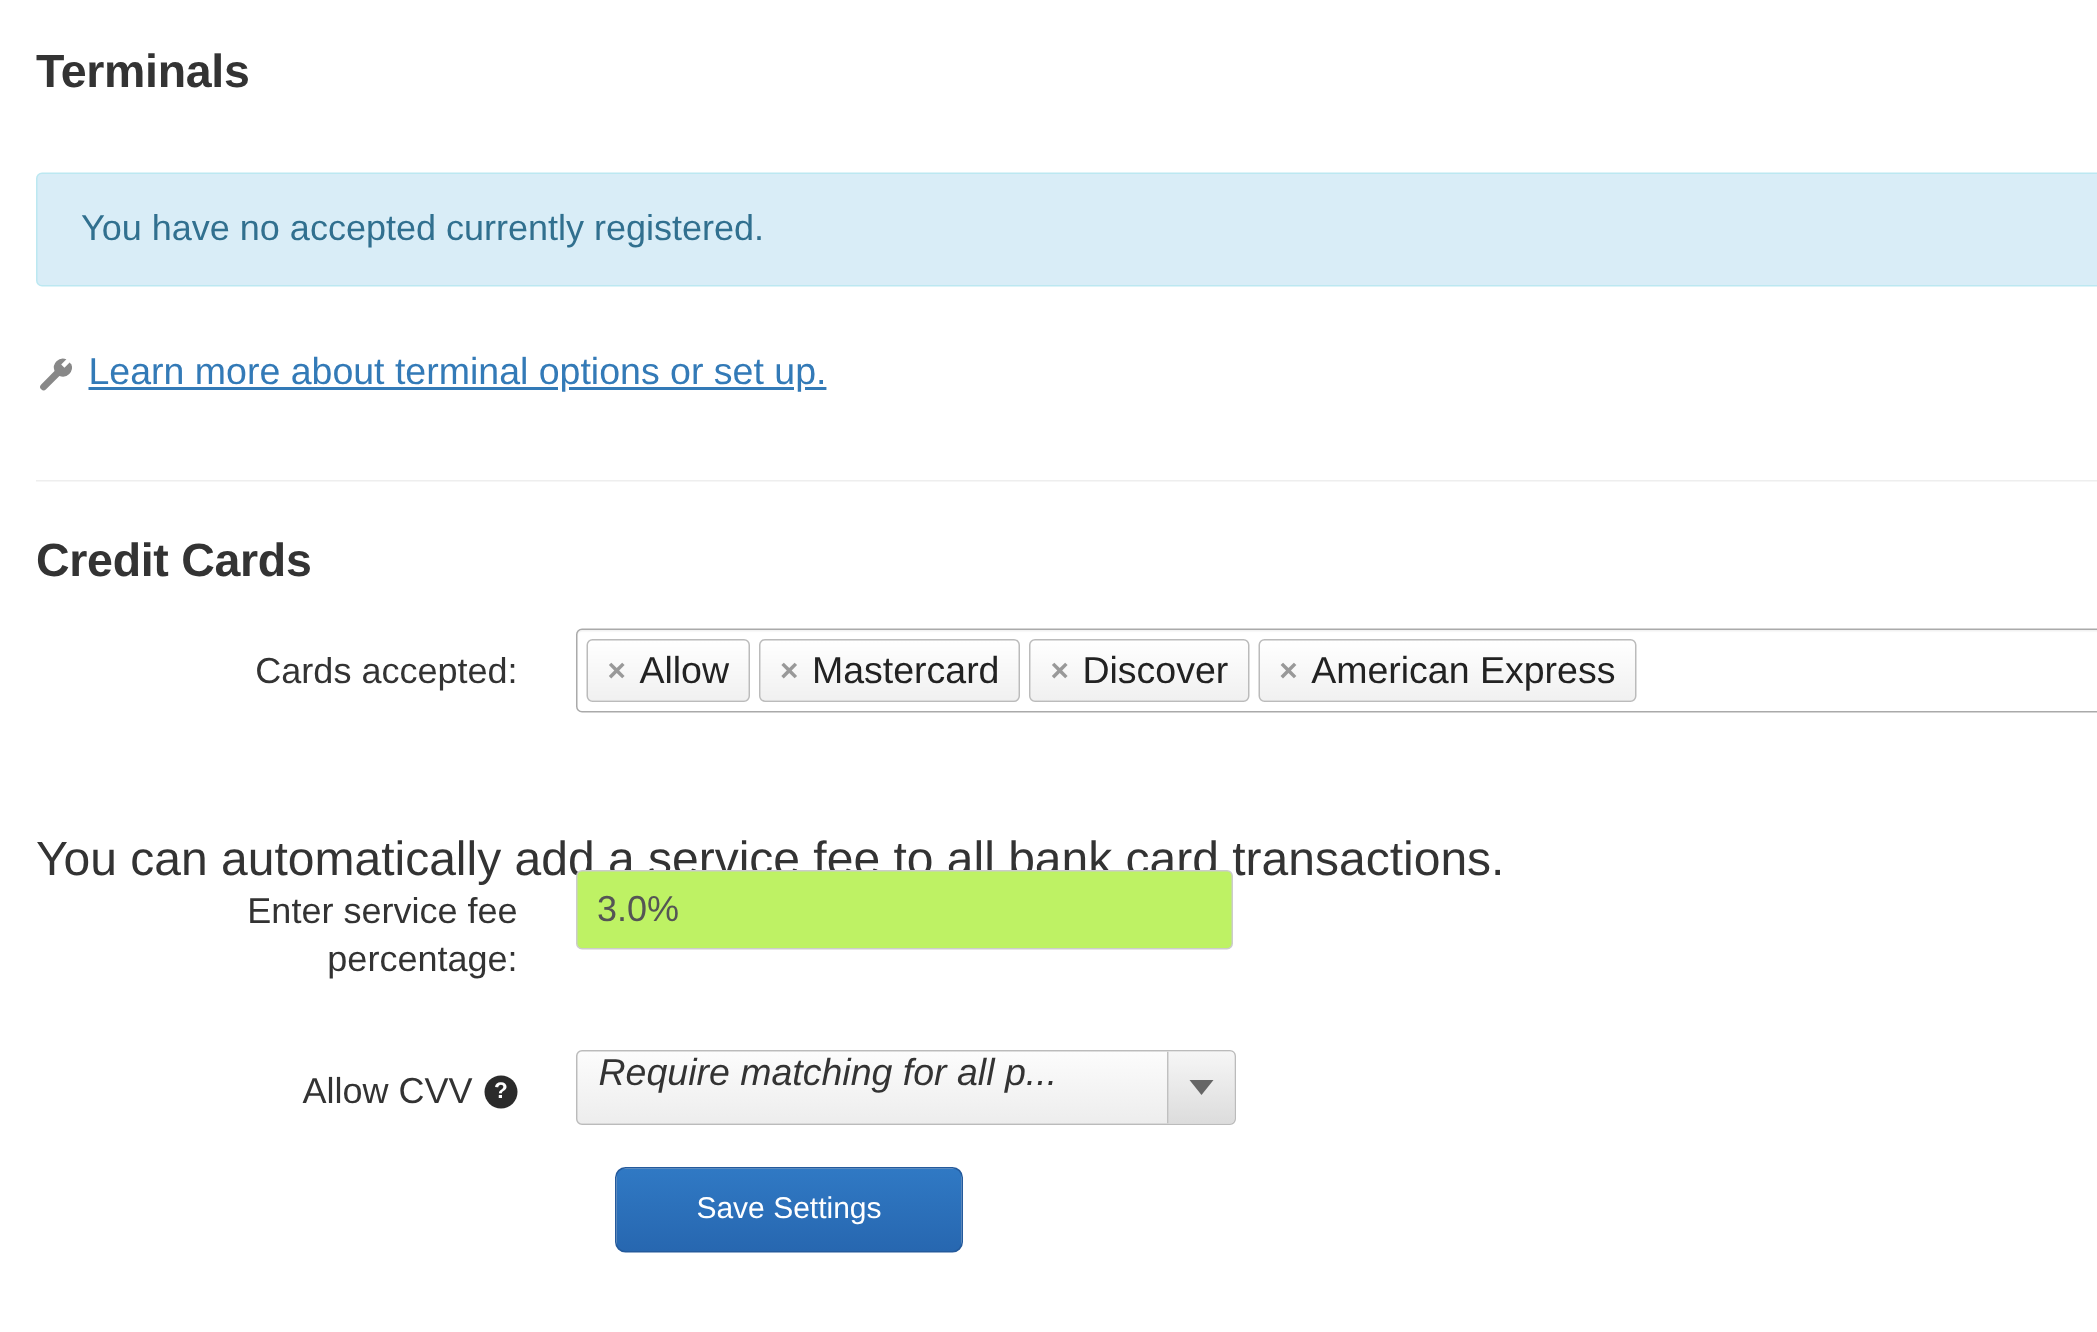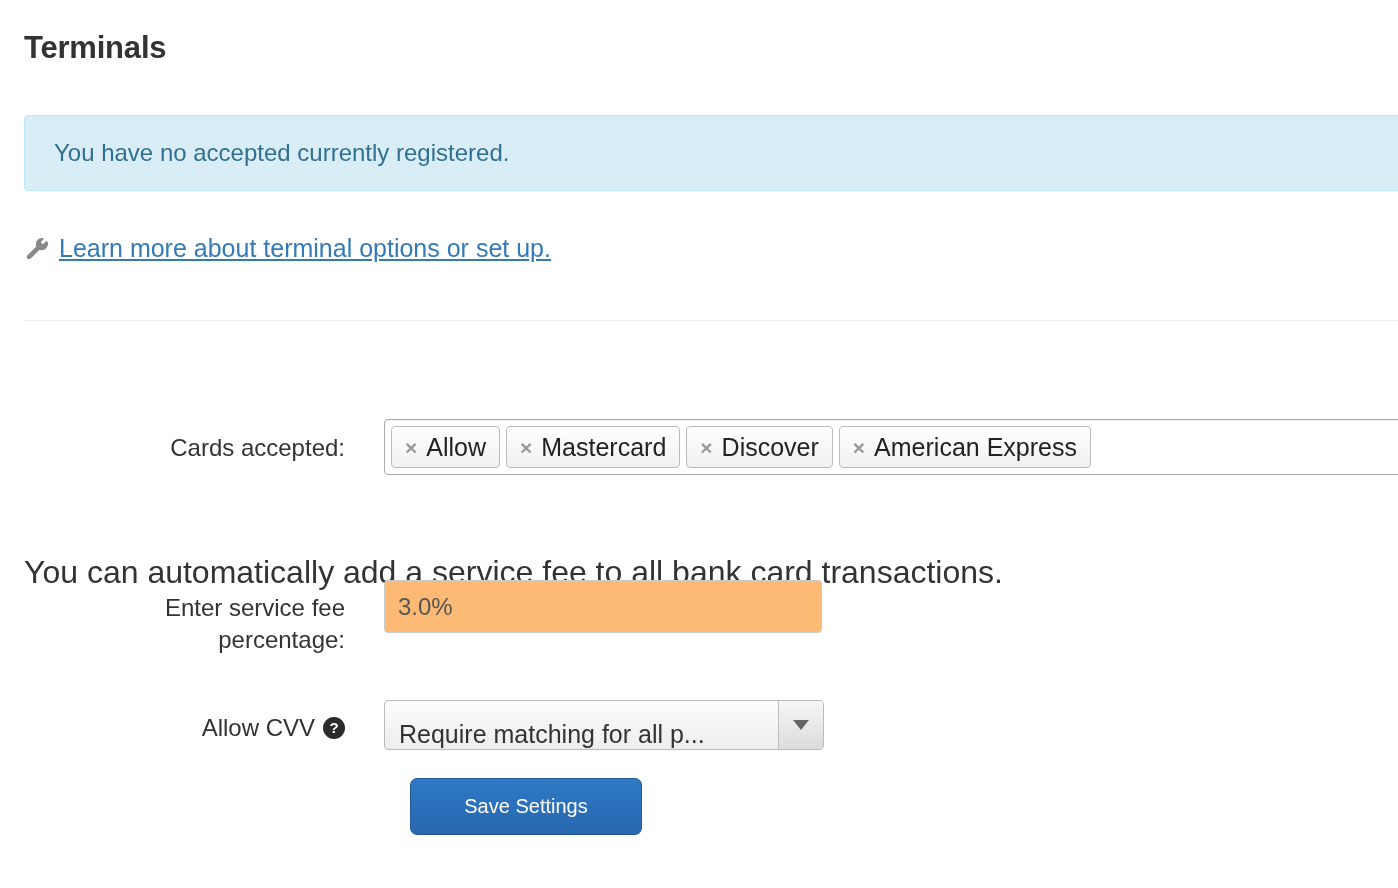--- a/index.html
+++ b/index.html
@@ -60,21 +60,21 @@
     align-items: center;
     padding-left: 29px;
   }
 
   
   .link-row {
     position: absolute;
     left: 24px;
     top: 234px;
     display: flex;
-    align-items: center;
+    align-items: flex-end;
     gap: 9px;
   }
   .wrench-icon {
     width: 26px;
     height: 26px;
     display: inline-block;
     flex: 0 0 auto;
   }
   .wrench-icon svg { display: block; }
   .terminal-link {
@@ -192,43 +192,44 @@
   
   .text-input {
     position: absolute;
     left: 384px;
     top: 580px;
     width: 438px;
     height: 53px;
     box-sizing: border-box;
     border: 1px solid #cccccc;
     border-radius: 4px;
-    background: #fdba74;
+    background: #bef264;
     font-family: "Liberation Sans", sans-serif;
     font-size: 24px;
     color: #555555;
     padding: 0 13px;
     outline: none;
   }
 
   
   .select-wrap {
     position: absolute;
     left: 384px;
     top: 700px;
     width: 440px;
     height: 50px;
     box-sizing: border-box;
     border: 1px solid #bbbbbb;
     border-radius: 4px;
     background: linear-gradient(to bottom, #fcfcfc 0%, #ededed 100%);
     display: flex;
-    align-items: flex-end;
+    align-items: flex-start;
     overflow: hidden;
     cursor: pointer;
+    font-style: italic;
   }
   .select-value {
     flex: 1 1 auto;
     font-size: 25px;
     color: #333333;
     padding-left: 14px;
     white-space: nowrap;
     overflow: hidden;
   }
   .select-arrow {
@@ -285,20 +286,21 @@
     <span class="wrench-icon">
       <svg viewBox="0 0 24 24" width="26" height="26" aria-hidden="true">
         <path fill="#888888" d="M21.7 5.3a5.6 5.6 0 0 1-7.3 7.3L6.2 20.8a2.1 2.1 0 0 1-3-3l8.2-8.2A5.6 5.6 0 0 1 18.7 2.3l-3.2 3.2 2 2 3.2-3.2c.4.4.7 1 1 1z"></path>
       </svg>
     </span>
     <a class="terminal-link">Learn more about terminal options or set up.</a>
   </div>
 
   <hr class="divider">
 
+  <h1 class="section-title" id="credit-cards-title">Credit Cards</h1>
 
   <label class="form-label" id="cards-accepted-label">Cards accepted:</label>
 
   <div class="multiselect" id="cards-accepted-field">
       <span class="chip">
         <span class="chip-remove">×</span>
         <span>Allow</span>
       </span>
       <span class="chip">
         <span class="chip-remove">×</span>

